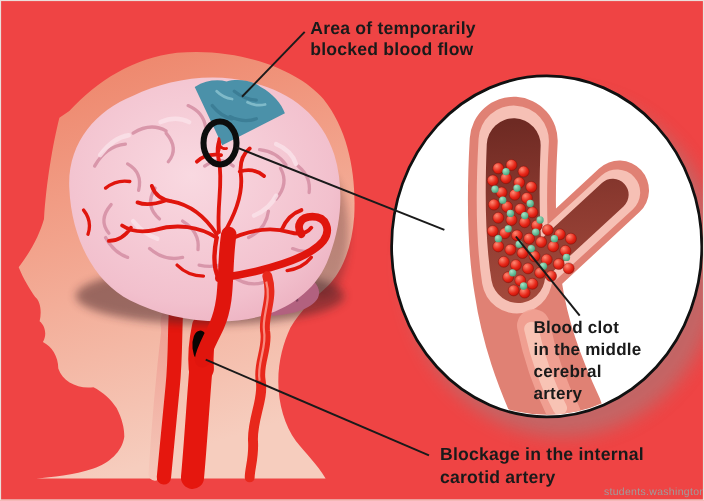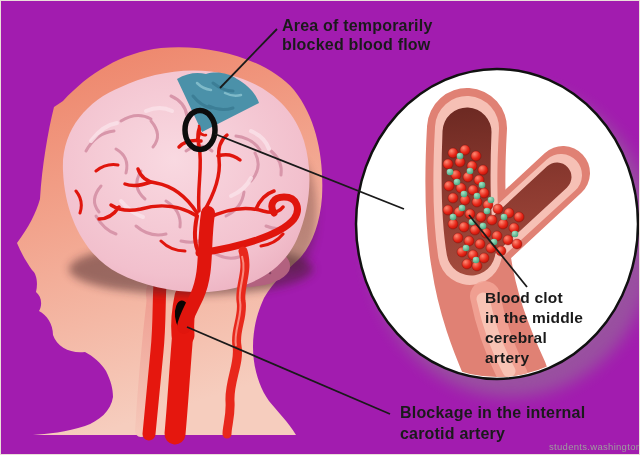--- a/index.html
+++ b/index.html
@@ -1,16 +1,16 @@
 <!DOCTYPE html>
 <html><head>
 <meta charset="utf-8">
 <style>
   html,body{margin:0;padding:0;background:#ffffff;}
-  .stage{position:relative;width:640px;height:455px;background:#a21caf;overflow:hidden;
+  .stage{position:relative;width:640px;height:455px;background:#ef4444;overflow:hidden;
          border:1px solid #eadfda;box-sizing:border-box;
          font-family:"Liberation Sans", sans-serif;}
   svg{position:absolute;left:0;top:0;display:block;}
   text{font-family:"Liberation Sans", sans-serif;}
   .label{font-size:16px;font-weight:600;letter-spacing:.2px;}
   .label-sm{font-size:15.5px;font-weight:600;letter-spacing:.2px;}
   .watermark{font-size:9.5px;font-weight:400;letter-spacing:.3px;}
 </style>
 </head>
 <body>

